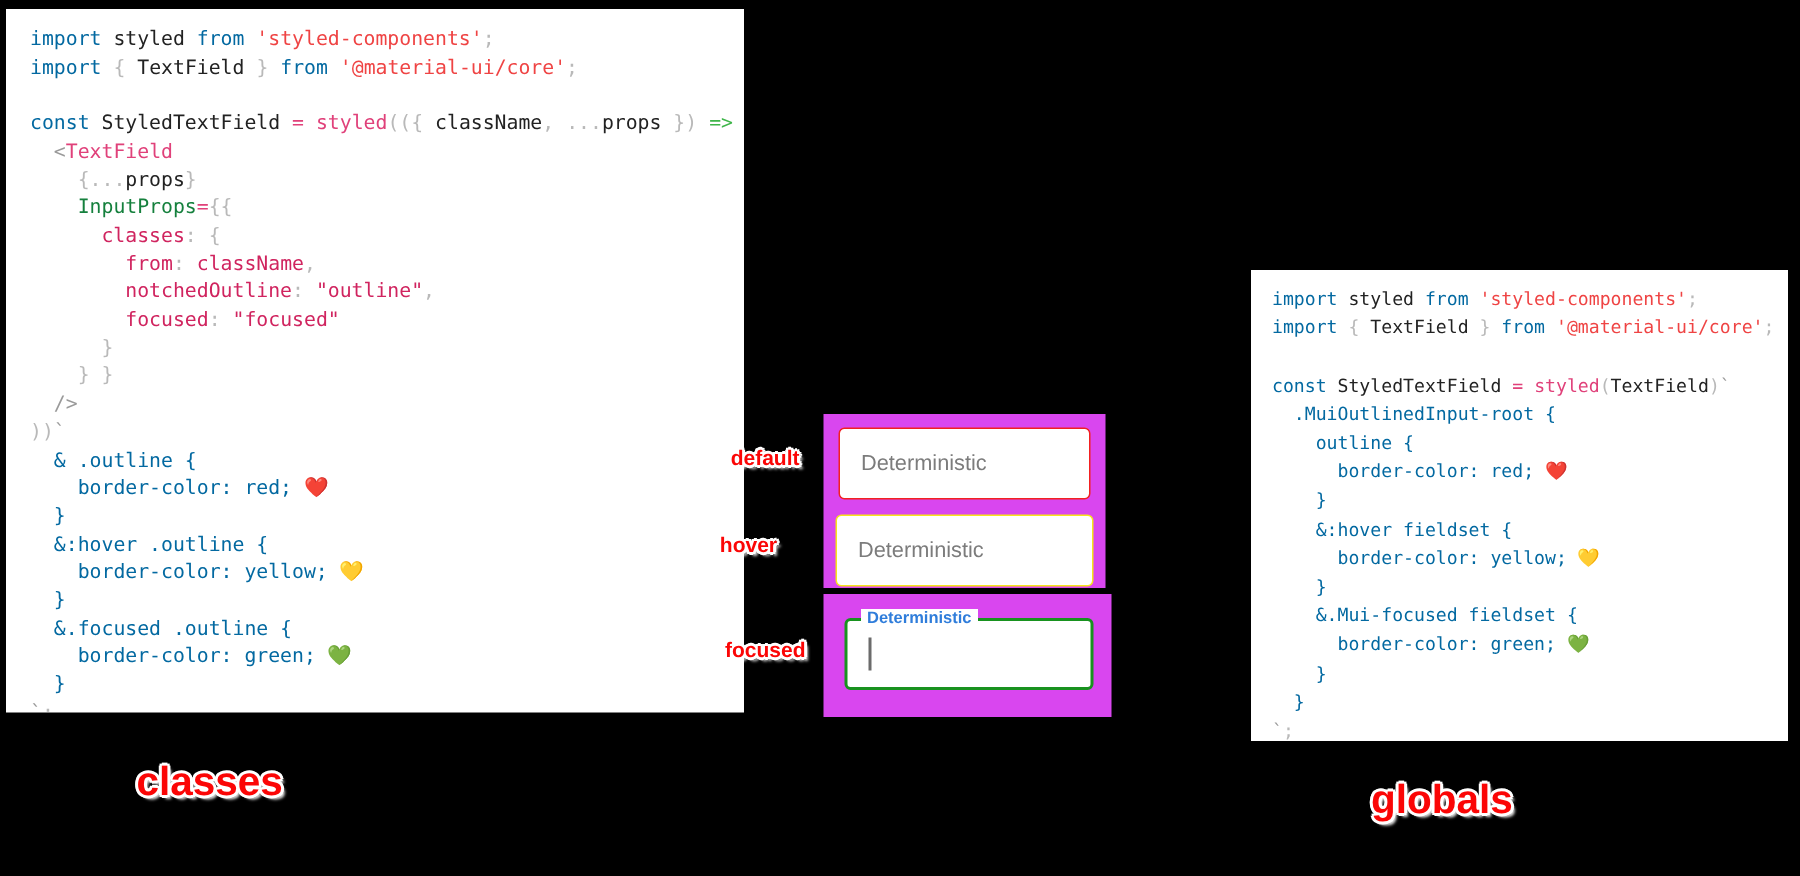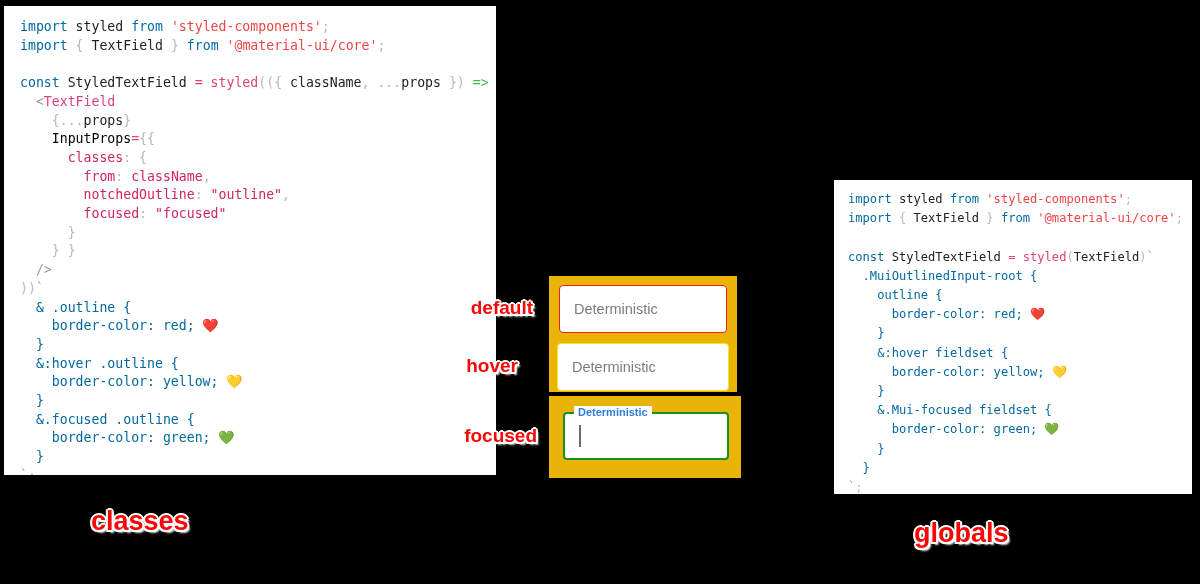--- a/index.html
+++ b/index.html
@@ -51,30 +51,30 @@
   }
 
   
   .tok-kw       { color: #0369a1; }          
   .tok-plain    { color: #222222; }          
   .tok-str      { color: #ef4444; }          
   .tok-punc     { color: #b9b9b9; }          
   .tok-op       { color: #e0417a; }          
   .tok-fn       { color: #e0417a; }          
   .tok-tag      { color: #e0417a; }          
-  .tok-prop     { color: #000000; }          
+  .tok-prop     { color: #15803d; }          
   .tok-key      { color: #d0245f; }          
   .tok-css      { color: #0369a1; }          
   .tok-gray     { color: #9a9a9a; }          
   .tok-arrow    { color: #3fb54a; }
 
   
   .field-panel {
     position: absolute;
-    background: #eab308;
+    background: #d946ef;
     box-sizing: border-box;
   }
   #panel-fields-top {
     left: 549px;
     top: 276px;
     width: 188px;
     height: 116px;
   }
   #panel-fields-bottom {
     left: 549px;
@@ -150,21 +150,21 @@
     color: #fb0606;
     white-space: nowrap;
     text-shadow:
        2px  0   0 #fff, -2px  0   0 #fff,
        0    2px 0 #fff,  0   -2px 0 #fff,
        1.5px 1.5px 0 #fff, -1.5px 1.5px 0 #fff,
        1.5px -1.5px 0 #fff, -1.5px -1.5px 0 #fff,
        2.5px 2.5px 2px rgba(255,255,255,.9);
   }
   .callout-state {
-    font-size: 19px;
+    font-size: 14px;
     text-align: right;
   }
   #callout-default { left: 390px; top: 297px; width: 143px; }
   #callout-hover   { left: 390px; top: 355px; width: 128px; }
   #callout-focused { left: 390px; top: 425px; width: 147px; }
 
   .callout-section { font-size: 27px; }
   #callout-classes { left: 91px;  top: 506px; }
   #callout-globals { left: 914px; top: 518px; }
 

